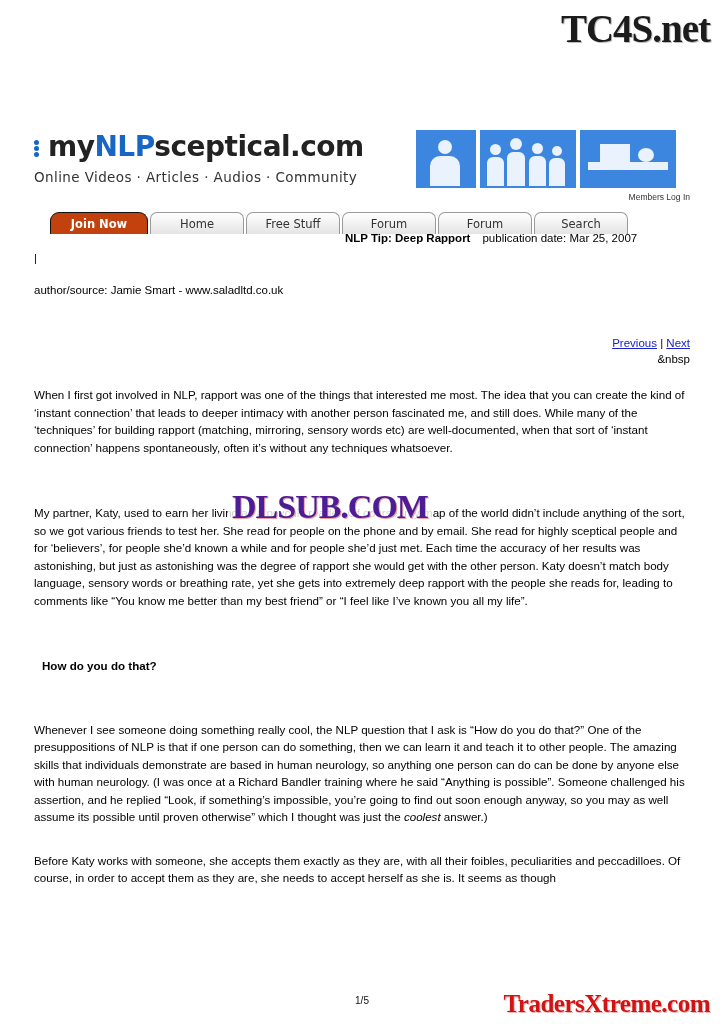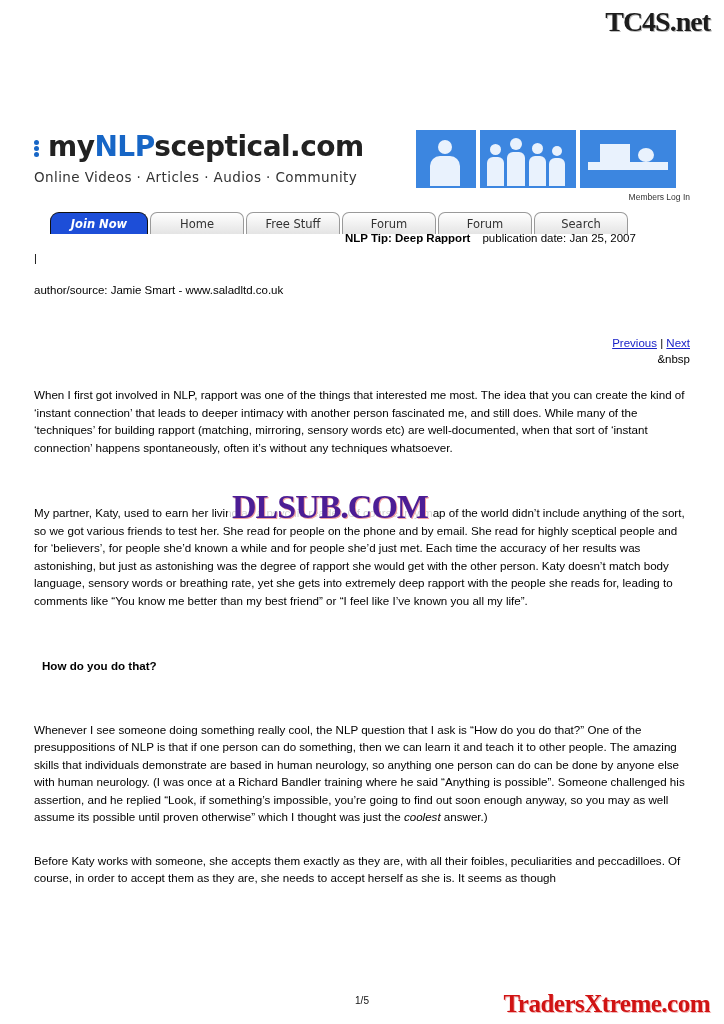--- a/index.html
+++ b/index.html
@@ -13,21 +13,21 @@
     position: relative;
     overflow: hidden;
   }
 
   
   .tc4s {
     position: absolute;
     top: 6px;
     right: 14px;
     font-family: "Liberation Serif", serif;
-    font-size: 28px;
+    font-size: 39px;
     font-weight: bold;
     color: #1c1c1c;
     letter-spacing: -1px;
     text-shadow: 1px 1px 0 #bdbdbd;
   }
 
   
   .header {
     position: absolute;
     top: 130px;
@@ -118,25 +118,24 @@
     background: linear-gradient(#ffffff, #e4e4e4);
     font-size: 11.5px;
     color: #333333;
     display: flex;
     align-items: center;
     justify-content: center;
     margin-right: 2px;
     font-family: "DejaVu Sans", sans-serif;
   }
   .tab.join {
-    background: #1d4ed8;
+    background: #c2410c;
     color: #ffffff;
     border-color: #111111;
     font-weight: bold;
-    font-style: italic;
     min-width: 98px;
     border-radius: 9px 9px 0 0;
     text-align: right;
   }
 
   
   .title-row {
     position: absolute;
     top: 232px;
     left: 345px;
@@ -274,21 +273,21 @@
 <div class="nav">
   <div class="tab join">Join Now</div>
   <div class="tab">Home</div>
   <div class="tab">Free Stuff</div>
   <div class="tab">Forum</div>
   <div class="tab">Forum</div>
   <div class="tab">Search</div>
 </div>
 
 <div class="title-row">
-  <span class="tiptitle">NLP Tip: Deep Rapport</span><span class="pubdate">publication date: Jan 25, 2007</span>
+  <span class="tiptitle">NLP Tip: Deep Rapport</span><span class="pubdate">publication date: Mar 25, 2007</span>
 </div>
 <div class="pipe">|</div>
 <div class="author">author/source: Jamie Smart - www.saladltd.co.uk</div>
 
 <div class="prevnext">
   <a href="#">Previous</a>
   <span class="sep">|</span>
   <a href="#">Next</a>
 </div>
 <div class="nbsp">&amp;nbsp</div>

